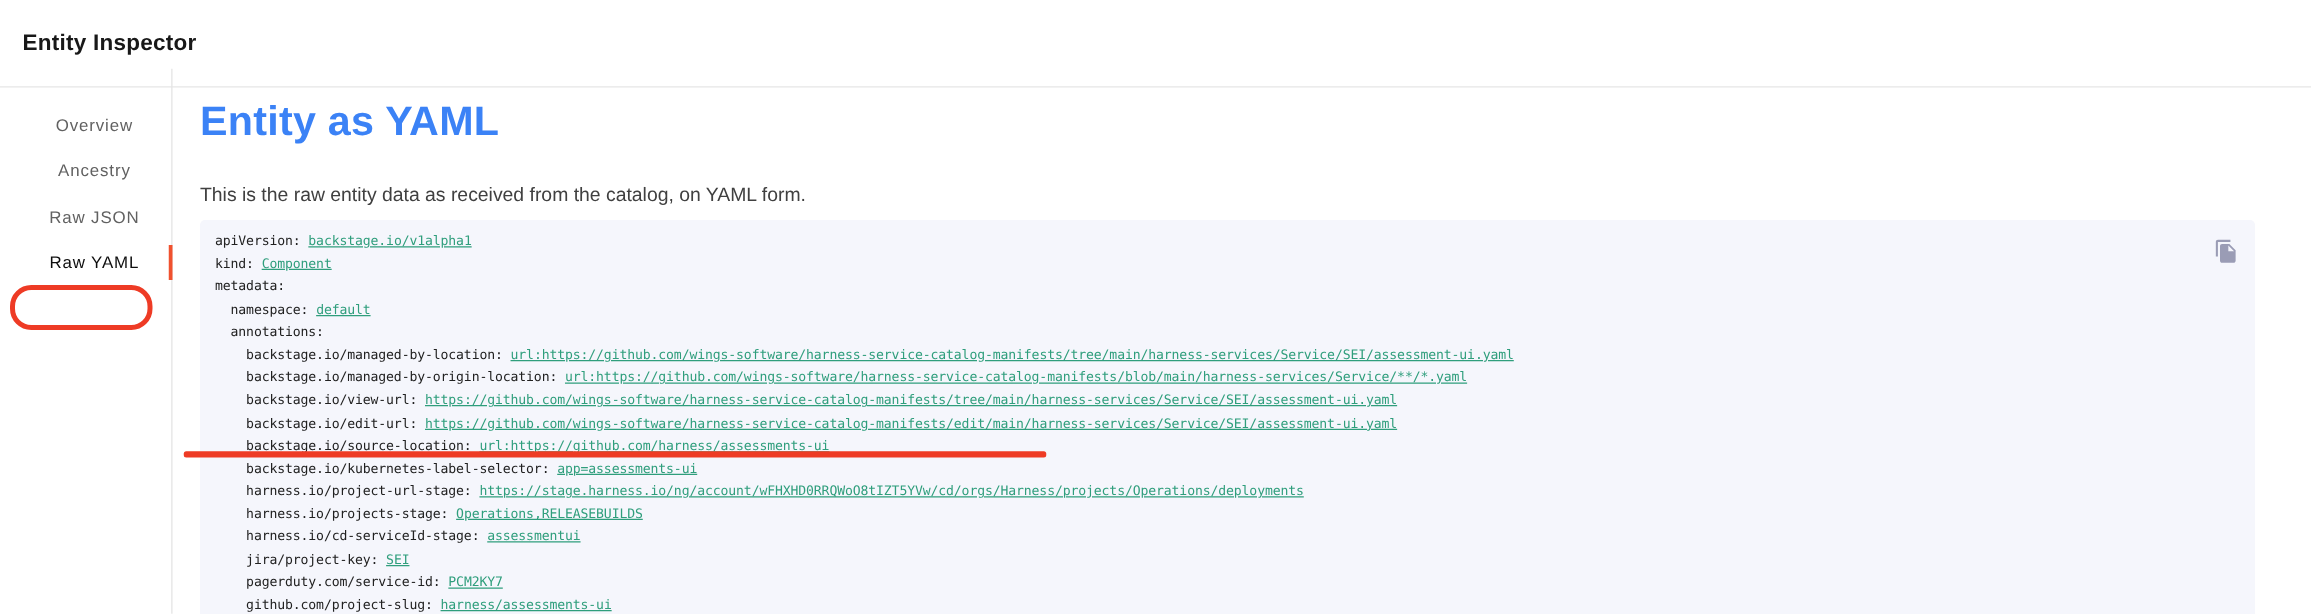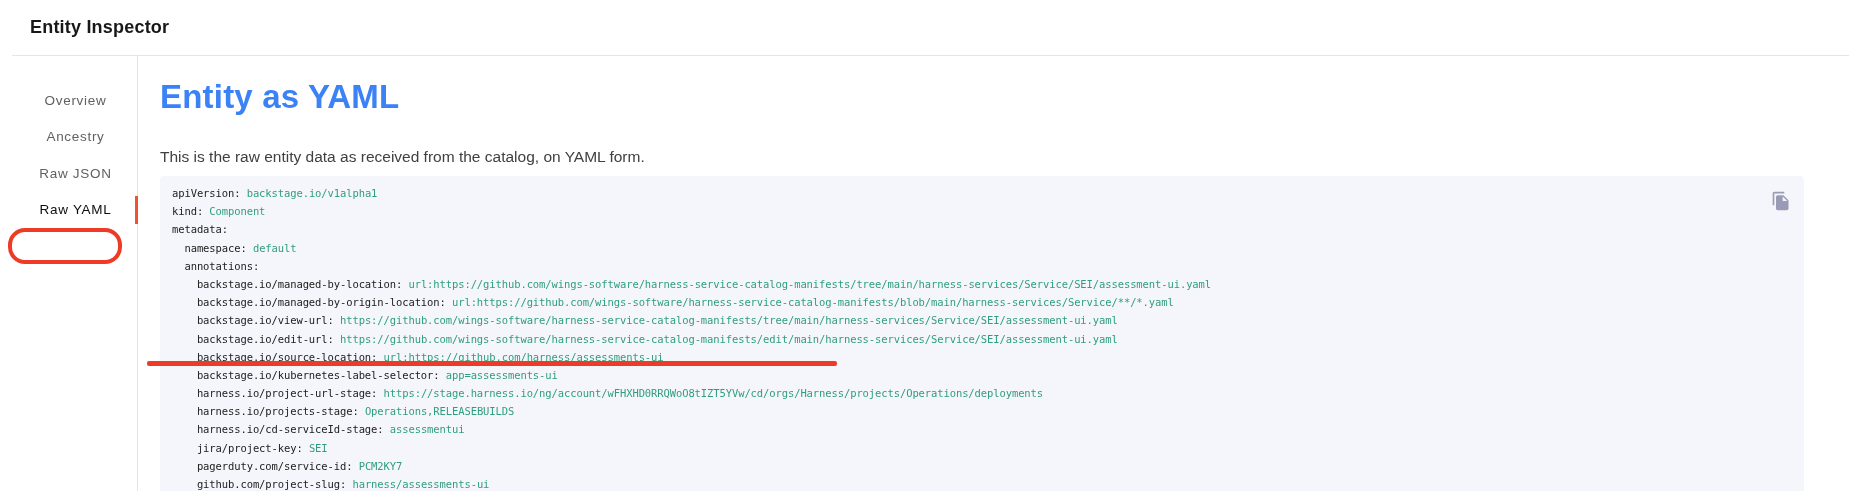--- a/index.html
+++ b/index.html
@@ -4,21 +4,21 @@
 <style>
   * { margin:0; padding:0; box-sizing:border-box; }
   html,body { width:1849px; height:491px; overflow:hidden; background:#fff;
     font-family:"Liberation Sans", sans-serif; }
 
   :root{
     --annotation:#ee3b25; --tab-indicator:#f0512e;
     --yaml-key:#212121; --yaml-value:#2f9e7c; --code-bg:#f5f6fc;
   }
 
-  .titlebar{ position:absolute; top:0; left:12px; right:0; height:56px;
+  .titlebar{ position:absolute; top:0; left:0; right:0; height:70px;
     border-bottom:1px solid #e6e6e6; background:#fff; display:flex; align-items:center; }
   .title{ margin-left:18px; font-size:18px; font-weight:700; color:#181818; letter-spacing:.2px; }
 
   .body-row{ position:absolute; top:55px; left:0; right:0; bottom:0; display:flex; }
 
   .sidebar{ width:138px; flex:0 0 138px; border-right:1px solid #e4e4e4;
     padding-top:27px; position:relative; }
   .tab{ height:36.5px; display:flex; align-items:center; justify-content:center;
     position:relative; cursor:pointer; padding-left:14px; }
   .tab span{ font-size:13.5px; letter-spacing:.7px; color:#616161; }
@@ -30,21 +30,21 @@
   h1.heading{ margin-top:22px; font-size:33px; line-height:40px; font-weight:700;
     color:#3b82f6; letter-spacing:.2px; }
   p.subtitle{ margin-top:30px; font-size:15.5px; line-height:20px; color:#404040; }
 
   .codeblock{ margin-top:9px; background:var(--code-bg); border-radius:4px;
     height:400px; position:relative; padding:8px 12px; overflow:hidden; }
   pre.yaml{ font-family:"DejaVu Sans Mono", monospace; font-size:10.5px;
     letter-spacing:-0.1px; line-height:18.2px; }
   .cl{ white-space:pre; height:18.2px; }
   .yk{ color:var(--yaml-key); }
-  .yv{ color:var(--yaml-value); }
+  .yv{ color:var(--yaml-value);text-decoration:underline; }
 
   .copy-btn{ position:absolute; top:15px; right:12px; width:22px; height:22px;
     background:none; border:none; cursor:pointer; padding:0; }
   .copy-btn svg{ width:20px; height:20px; fill:#9a9cb5; }
 
   .annot-circle{ position:absolute; left:8px; top:228px; width:114px; height:36px;
     border:4px solid var(--annotation); border-radius:17px; pointer-events:none; }
   .annot-underline{ position:absolute; left:147px; top:361px; width:690px; height:4.5px;
     background:var(--annotation); border-radius:2px; pointer-events:none; }
 </style>

